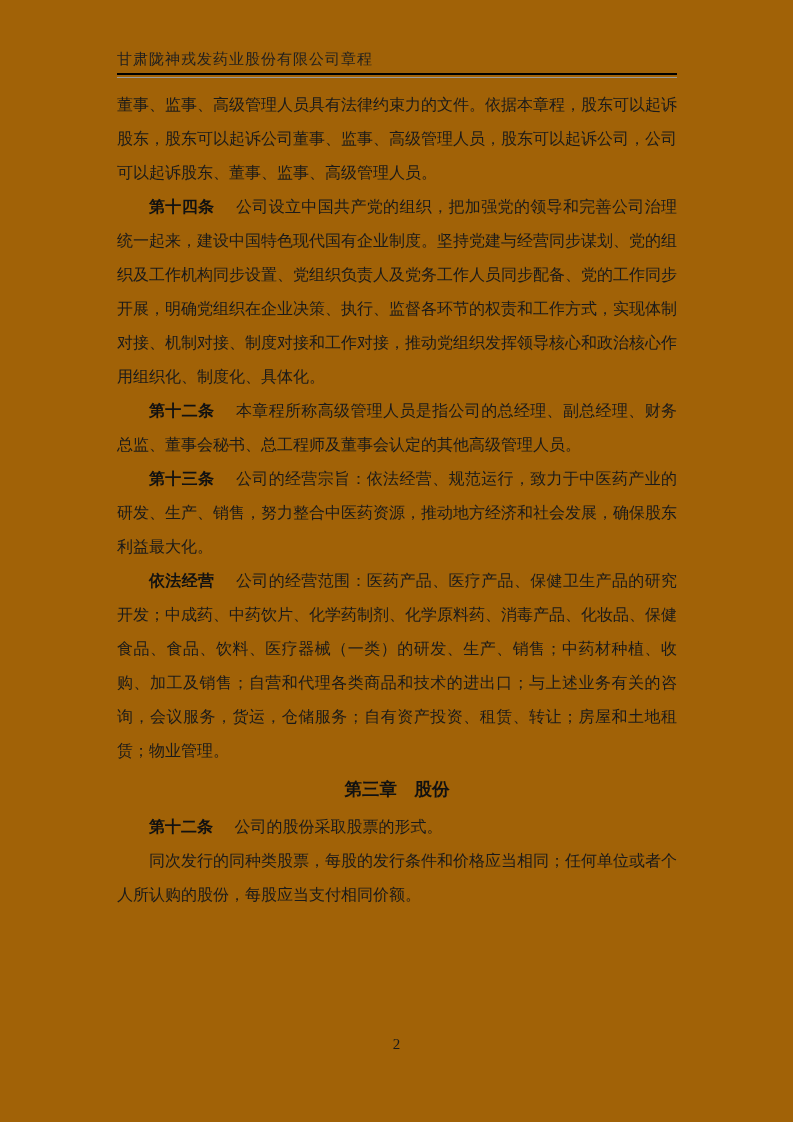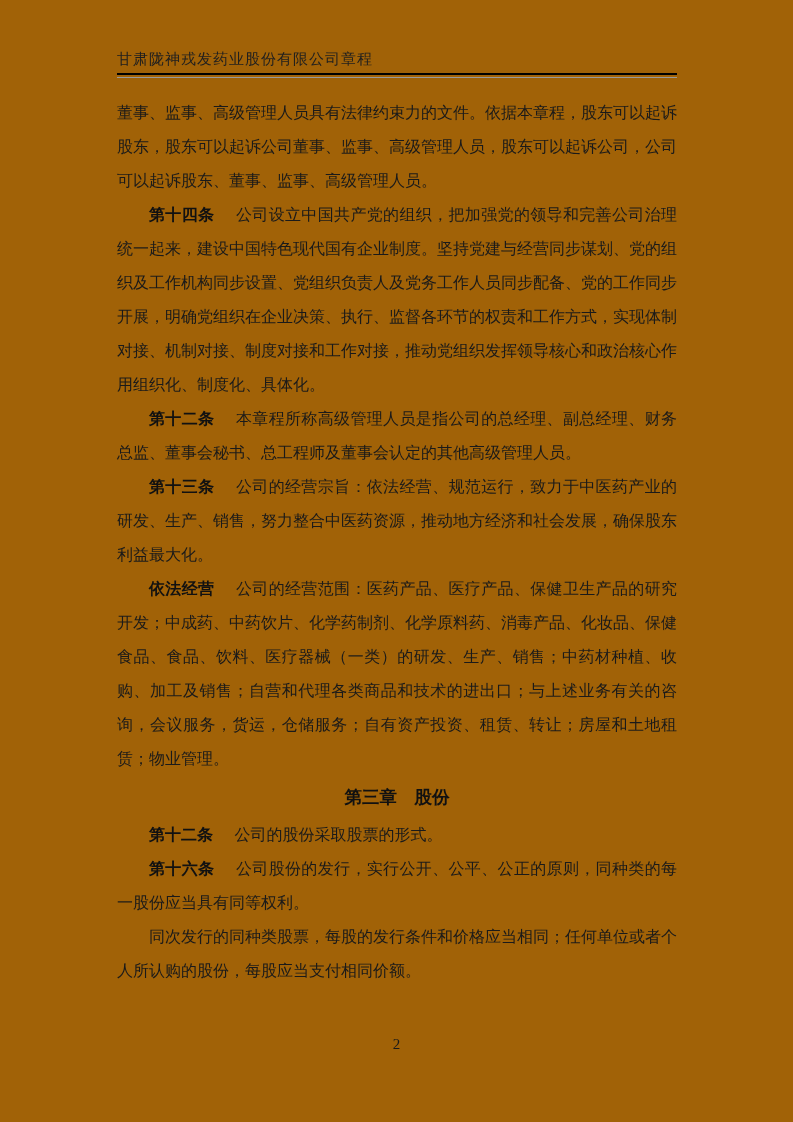--- a/index.html
+++ b/index.html
@@ -30,21 +30,21 @@
   }
   .header-rule {
     height: 2px;
     border-top: 2px solid #000000;
     border-bottom: 1px solid #9a9a9a;
   }
   .document-body {
     position: absolute;
     left: 117px;
     right: 116px;
-    top: 96px;
+    top: 88px;
     font-size: 16px;
     line-height: 34px;
     text-align: justify;
   }
   p.body-para {
     margin: 0;
   }
   p.body-para.indent {
     text-indent: 2em;
   }
@@ -83,19 +83,18 @@
   </div>
 
   <div class="document-body">
       <p class="body-para">董事、监事、高级管理人员具有法律约束力的文件。依据本章程，股东可以起诉股东，股东可以起诉公司董事、监事、高级管理人员，股东可以起诉公司，公司可以起诉股东、董事、监事、高级管理人员。</p>
       <p class="body-para indent"><span class="article-lead">第十四条</span>公司设立中国共产党的组织，把加强党的领导和完善公司治理统一起来，建设中国特色现代国有企业制度。坚持党建与经营同步谋划、党的组织及工作机构同步设置、党组织负责人及党务工作人员同步配备、党的工作同步开展，明确党组织在企业决策、执行、监督各环节的权责和工作方式，实现体制对接、机制对接、制度对接和工作对接，推动党组织发挥领导核心和政治核心作用组织化、制度化、具体化。</p>
       <p class="body-para indent"><span class="article-lead">第十二条</span>本章程所称高级管理人员是指公司的总经理、副总经理、财务总监、董事会秘书、总工程师及董事会认定的其他高级管理人员。</p>
       <p class="body-para indent"><span class="article-lead">第十三条</span>公司的经营宗旨：依法经营、规范运行，致力于中医药产业的研发、生产、销售，努力整合中医药资源，推动地方经济和社会发展，确保股东利益最大化。</p>
       <p class="body-para indent"><span class="article-lead">依法经营</span>公司的经营范围：医药产品、医疗产品、保健卫生产品的研究开发；中成药、中药饮片、化学药制剂、化学原料药、消毒产品、化妆品、保健食品、食品、饮料、医疗器械（一类）的研发、生产、销售；中药材种植、收购、加工及销售；自营和代理各类商品和技术的进出口；与上述业务有关的咨询，会议服务，货运，仓储服务；自有资产投资、租赁、转让；房屋和土地租赁；物业管理。</p>
       <p class="doc-heading">第三章　股份</p>
       <p class="body-para indent"><span class="article-lead">第十二条</span>公司的股份采取股票的形式。</p>
-      <p class="body-para indent"><span class="article-lead">第十六条</span>公司股份的发行，实行公开、公平、公正的原则，同种类的每一股份应当具有同等权利。</p>
       <p class="body-para indent">同次发行的同种类股票，每股的发行条件和价格应当相同；任何单位或者个人所认购的股份，每股应当支付相同价额。</p>
     </div>
 
   <div class="page-number">2</div>
 
 </div>
 
 </body></html>

